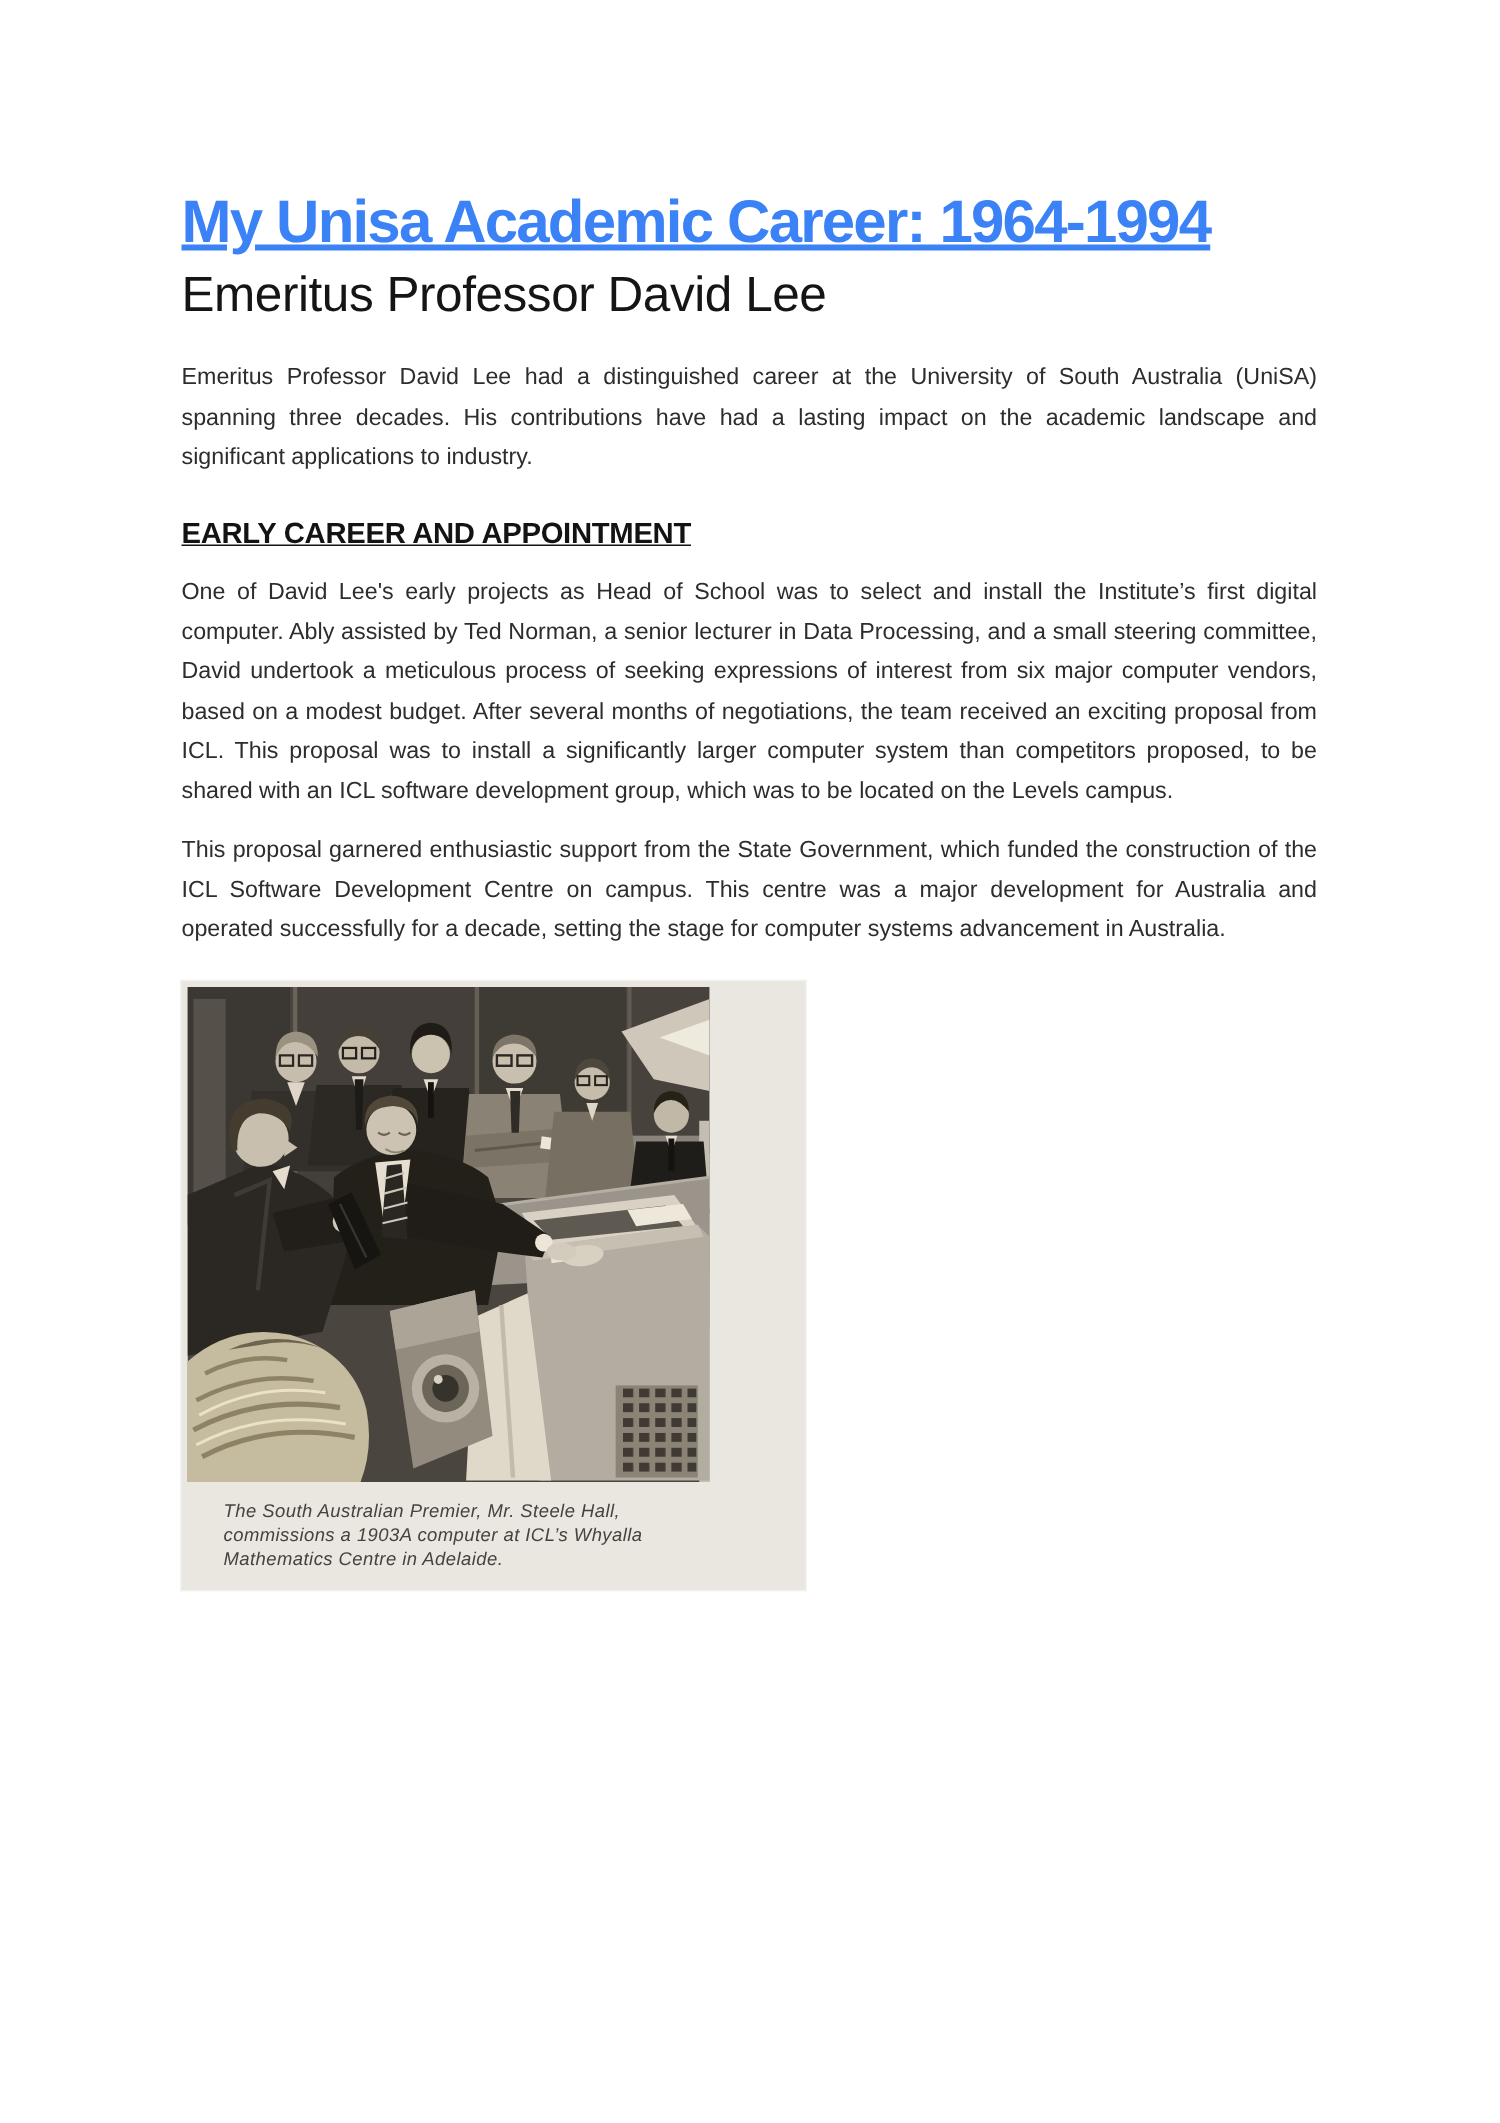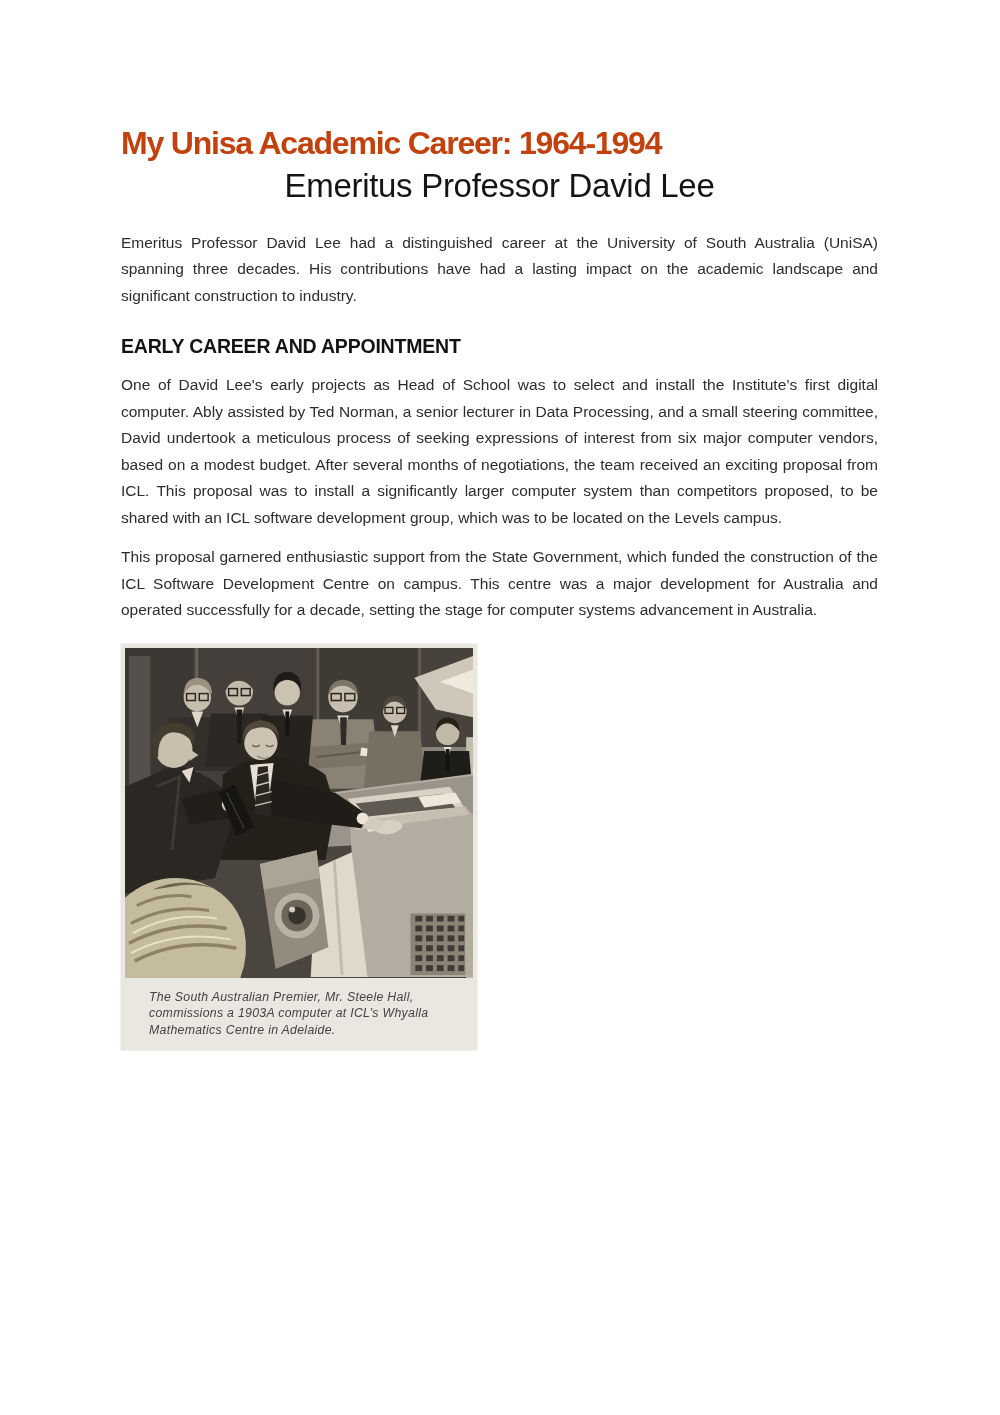--- a/index.html
+++ b/index.html
@@ -9,47 +9,48 @@
     margin:0 auto;
     background:#ffffff;
     box-sizing:border-box;
     padding:0 122px 0 121px;
     font-family:"Liberation Sans","DejaVu Sans",sans-serif;
     color:#2e2d2b;
     overflow:hidden;
   }
   h1.doc-title {
     margin:124px 0 0;
-    font-size:32px; line-height:1.2;
+    font-size:40px; line-height:1.2;
     font-weight:700; letter-spacing:-1.2px;
-    color:#c2410c;
+    color:#3b82f6;
+    text-decoration:underline;
   }
   p.doc-subtitle {
     margin:3px 0 0;
     font-size:33px; line-height:1.25;
     font-weight:400; letter-spacing:-0.3px;
-    text-align:center;
     color:#151515;
   }
   p.body-text {
     margin:13px 0 0;
     font-size:15.5px; line-height:26.5px;
     text-align:justify;
     color:#2e2d2b;
   }
   p.intro { margin-top:23px; }
   h2.section-heading {
     margin:25px 0 6px;
     font-size:19.5px; line-height:1.3;
     font-weight:700; letter-spacing:-0.2px;
     color:#131313;
+    text-decoration:underline;
   }
   figure.photo-figure {
     margin:20px 0 0;
-    width:356px;
+    width:416px;
     background:#eae7e1;
     padding:4px 4px 0;
     box-sizing:border-box;
     box-shadow:0 0 0 1px rgba(0,0,0,0.05);
   }
   figure.photo-figure svg { display:block; width:348px; height:330px; }
   figcaption.photo-caption {
     padding:11px 12px 12px 24px;
     font-style:italic;
     font-size:12.3px; line-height:16.4px;
@@ -58,21 +59,21 @@
   }
 </style>
 </head>
 <body>
 
 <div class="page">
 
   <h1 class="doc-title">My Unisa Academic Career: 1964-1994</h1>
   <p class="doc-subtitle">Emeritus Professor David Lee</p>
 
-  <p class="body-text intro">Emeritus Professor David Lee had a distinguished career at the University of South Australia (UniSA) spanning three decades. His contributions have had a lasting impact on the academic landscape and significant construction to industry.</p>
+  <p class="body-text intro">Emeritus Professor David Lee had a distinguished career at the University of South Australia (UniSA) spanning three decades. His contributions have had a lasting impact on the academic landscape and significant applications to industry.</p>
 
   <section>
     <h2 class="section-heading">EARLY CAREER AND APPOINTMENT</h2>
   </section>
 
   <section>
     <p class="body-text">One of David Lee's early projects as Head of School was to select and install the Institute’s first digital computer. Ably assisted by Ted Norman, a senior lecturer in Data Processing, and a small steering committee, David undertook a meticulous process of seeking expressions of interest from six major computer vendors, based on a modest budget. After several months of negotiations, the team received an exciting proposal from ICL. This proposal was to install a significantly larger computer system than competitors proposed,  to be shared with an ICL software development group, which was to be located on the Levels campus.</p>
     <p class="body-text">This proposal garnered enthusiastic support from the State Government, which funded the construction of the ICL Software Development Centre on campus. This centre was a major development for Australia and operated successfully for a decade, setting the stage for computer systems advancement in Australia.</p>
   </section>
 

